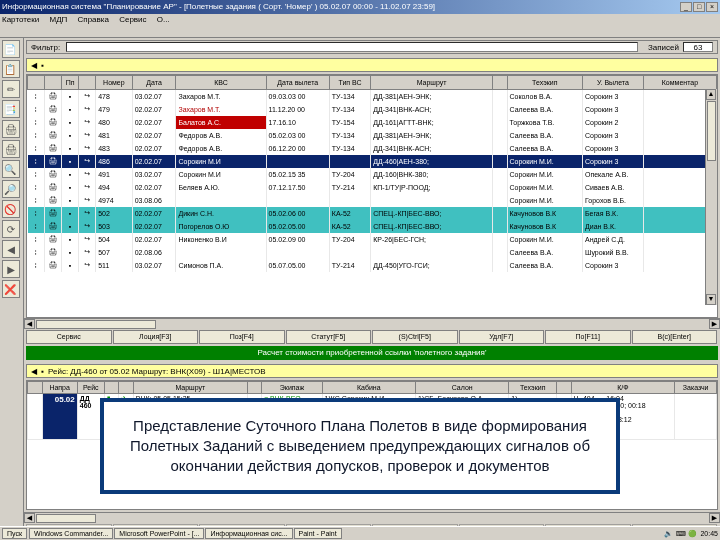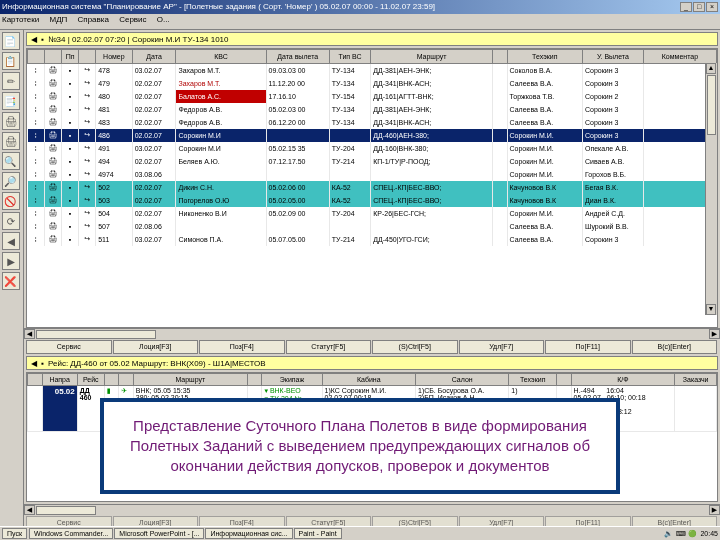--- a/index.html
+++ b/index.html
@@ -1,20 +1,20 @@
 <!DOCTYPE html>
 <html><head>
 <meta charset="utf-8">
 <style>
   * { box-sizing: border-box; }
   html, body { margin:0; padding:0; width:720px; height:540px; overflow:hidden; font-family: Tahoma, Arial, sans-serif; font-size:8px; background:#008080; }
   .titlebar { background: linear-gradient(to right,#0a246a,#a6caf0); color:#fff; height:14px; line-height:14px; padding:0 2px; display:flex; align-items:center; }
   .titlebar .spacer{flex:1;}
   .titlebar .winbtn{ width:12px;height:10px;background:#d4d0c8;border:1px solid #808080;margin-left:1px;color:#000;font-size:7px;text-align:center;line-height:8px; }
-  .menubar { background:#d4d0c8; height:16px; line-height:12px; padding:0 2px; font-size:8px; color:#000; border-bottom:1px solid #808080;}
+  .menubar { background:#d4d0c8; height:24px; line-height:12px; padding:0 2px; font-size:8px; color:#000; border-bottom:1px solid #808080;}
   .menubar span{ margin-right:8px;}
   .outer{ background:#d4d0c8; height:calc(540px - 14px - 14px); display:flex; }
   .lefttool{ width:24px; background:#d4d0c8; border-right:1px solid #808080; padding:2px; }
   .lefttool .tb{ width:18px;height:18px;border:1px solid #808080;background:#ece9d8;margin-bottom:2px; display:flex;align-items:center;justify-content:center;font-size:10px;color:#555;}
   .mainarea{ flex:1; display:flex; flex-direction:column; overflow:hidden;}
   .filterrow{ background:#d4d0c8; height:14px; border:1px solid #808080; margin:2px; display:flex; align-items:center; padding:0 4px;}
   .filterrow .lbl{ font-weight:normal; margin-right:6px;}
   .filterrow .inp{ flex:1; height:10px; background:#fff; border:1px inset #808080;}
   .filterrow .sm{ width:30px; height:10px; background:#fff; border:1px inset #808080; margin-left:4px;}
   .gridwrap{ margin:0 2px; border:1px solid #808080; background:#fff; flex:1; display:flex; flex-direction:column; overflow:hidden;}
@@ -32,21 +32,21 @@
   .scrollv .thumb{ position:absolute; left:1px; top:12px; width:9px; height:60px; background:#ece9d8; border:1px solid #808080;}
   .scrollv .arrU,.scrollv .arrD{ position:absolute; left:0; width:10px;height:11px;background:#d4d0c8;border:1px solid #808080;text-align:center;font-size:7px;line-height:8px;}
   .scrollv .arrU{top:0;} .scrollv .arrD{bottom:0;}
   .searchrow{ background:#d4d0c8; height:14px; margin:0 2px; border:1px solid #808080; display:flex; align-items:center; padding:0 4px;}
   .btnrow{ background:#d4d0c8; height:14px; margin:0 2px; display:flex;}
   .btnrow .b{ flex:1; border:1px solid #808080; background:#ece9d8; text-align:center; font-size:7px; line-height:12px; margin-right:1px;}
   .greenbar{ background:#008000; color:#fff; height:14px; line-height:14px; text-align:center; margin:2px; font-size:8px;}
   .bottompanel{ margin:0 2px 2px 2px; border:1px solid #808080; background:#fff; height:130px; position:relative; display:flex; flex-direction:column;}
   .canary{ background:#ffffa0;}
   .overlay{ position:absolute; left:100px; top:398px; width:520px; height:96px; background:#fff; border:4px solid #0a3a7a; padding:6px 10px; display:flex; align-items:center; justify-content:center; text-align:center;}
-  .overlay .t{ color:#701a75; font-size:15px; line-height:20px;}
+  .overlay .t{ color:#0f172a; font-size:15px; line-height:20px;}
   .taskbar{ position:absolute; left:0; bottom:0; width:720px; height:14px; background:#d4d0c8; border-top:1px solid #fff; display:flex; align-items:center; font-size:7px;}
   .taskbar .start{ background:#ece9d8;border:1px solid #808080; padding:0 4px; height:11px; line-height:10px; margin:0 2px;}
   .taskbar .task{ background:#ece9d8;border:1px solid #808080; padding:0 4px; height:11px; line-height:10px; margin-right:1px; max-width:120px; overflow:hidden; white-space:nowrap;}
   .taskbar .tray{ margin-left:auto; display:flex; align-items:center; padding:0 2px;}
   .taskbar .tray span{margin-left:3px;}
   table.bot{ border-collapse:collapse; width:100%; table-layout:fixed; font-size:7px;}
   table.bot th{ background:#d4d0c8; border:1px solid #808080; font-weight:normal; height:12px;}
   table.bot td{ border:1px solid #e8e8e8; padding:1px 2px; vertical-align:top; height:46px;}
   .warn{color:#b00000;}
   .tealrow{background:#40c0c0;}
@@ -79,24 +79,29 @@
       <div class="tb">🖨</div>
       <div class="tb">🔍</div>
       <div class="tb">🔎</div>
       <div class="tb">🚫</div>
       <div class="tb">⟳</div>
       <div class="tb">◀</div>
       <div class="tb">▶</div>
       <div class="tb">❌</div>
     </div>
   <div class="mainarea">
+    <div class="filterrow">
+      <span class="lbl">Фильтр:</span>
+      <div class="inp"></div>
+      <span style="margin-left:10px">Записей</span>
+      <div class="sm" style="text-align:center">63</div>
+    </div>
     <div class="filterrow canary">
       <span>◀</span>
         <span style="margin:0 4px">▪</span>
-      <span>№34 | 02.02.07 07:20 | Сорокин М.И  ТУ-134 1010</span>
     </div>
     <div class="gridwrap" style="position:relative">
       <table class="grid" id="uppergrid">
           <colgroup>
             <col style="width:14px">
             <col style="width:14px">
             <col style="width:14px">
             <col style="width:14px">
             <col style="width:30px">
             <col style="width:36px">
@@ -368,20 +373,21 @@
         <div class="b">Сервис</div>
         <div class="b">Лоция[F3]</div>
         <div class="b">Поз[F4]</div>
         <div class="b">Статут[F5]</div>
         <div class="b">(S)Ctrl[F5]</div>
         <div class="b">Удл[F7]</div>
         <div class="b">По[F11]</div>
         <div class="b">В(с)[Enter]</div>
       </div>
 
+    <div class="greenbar">Расчет стоимости приобретенной ссылки 'полетного задания'</div>
 
     <div class="filterrow canary">
       <span>◀</span>
         <span style="margin:0 4px">▪</span>
       <span>Рейс: ДД-460 от 05.02 Маршрут: ВНК(Х09) - Ш1А|МЕСТОВ</span>
     </div>
 
     <div class="bottompanel">
       <table class="bot" id="botgrid">
           <colgroup>

